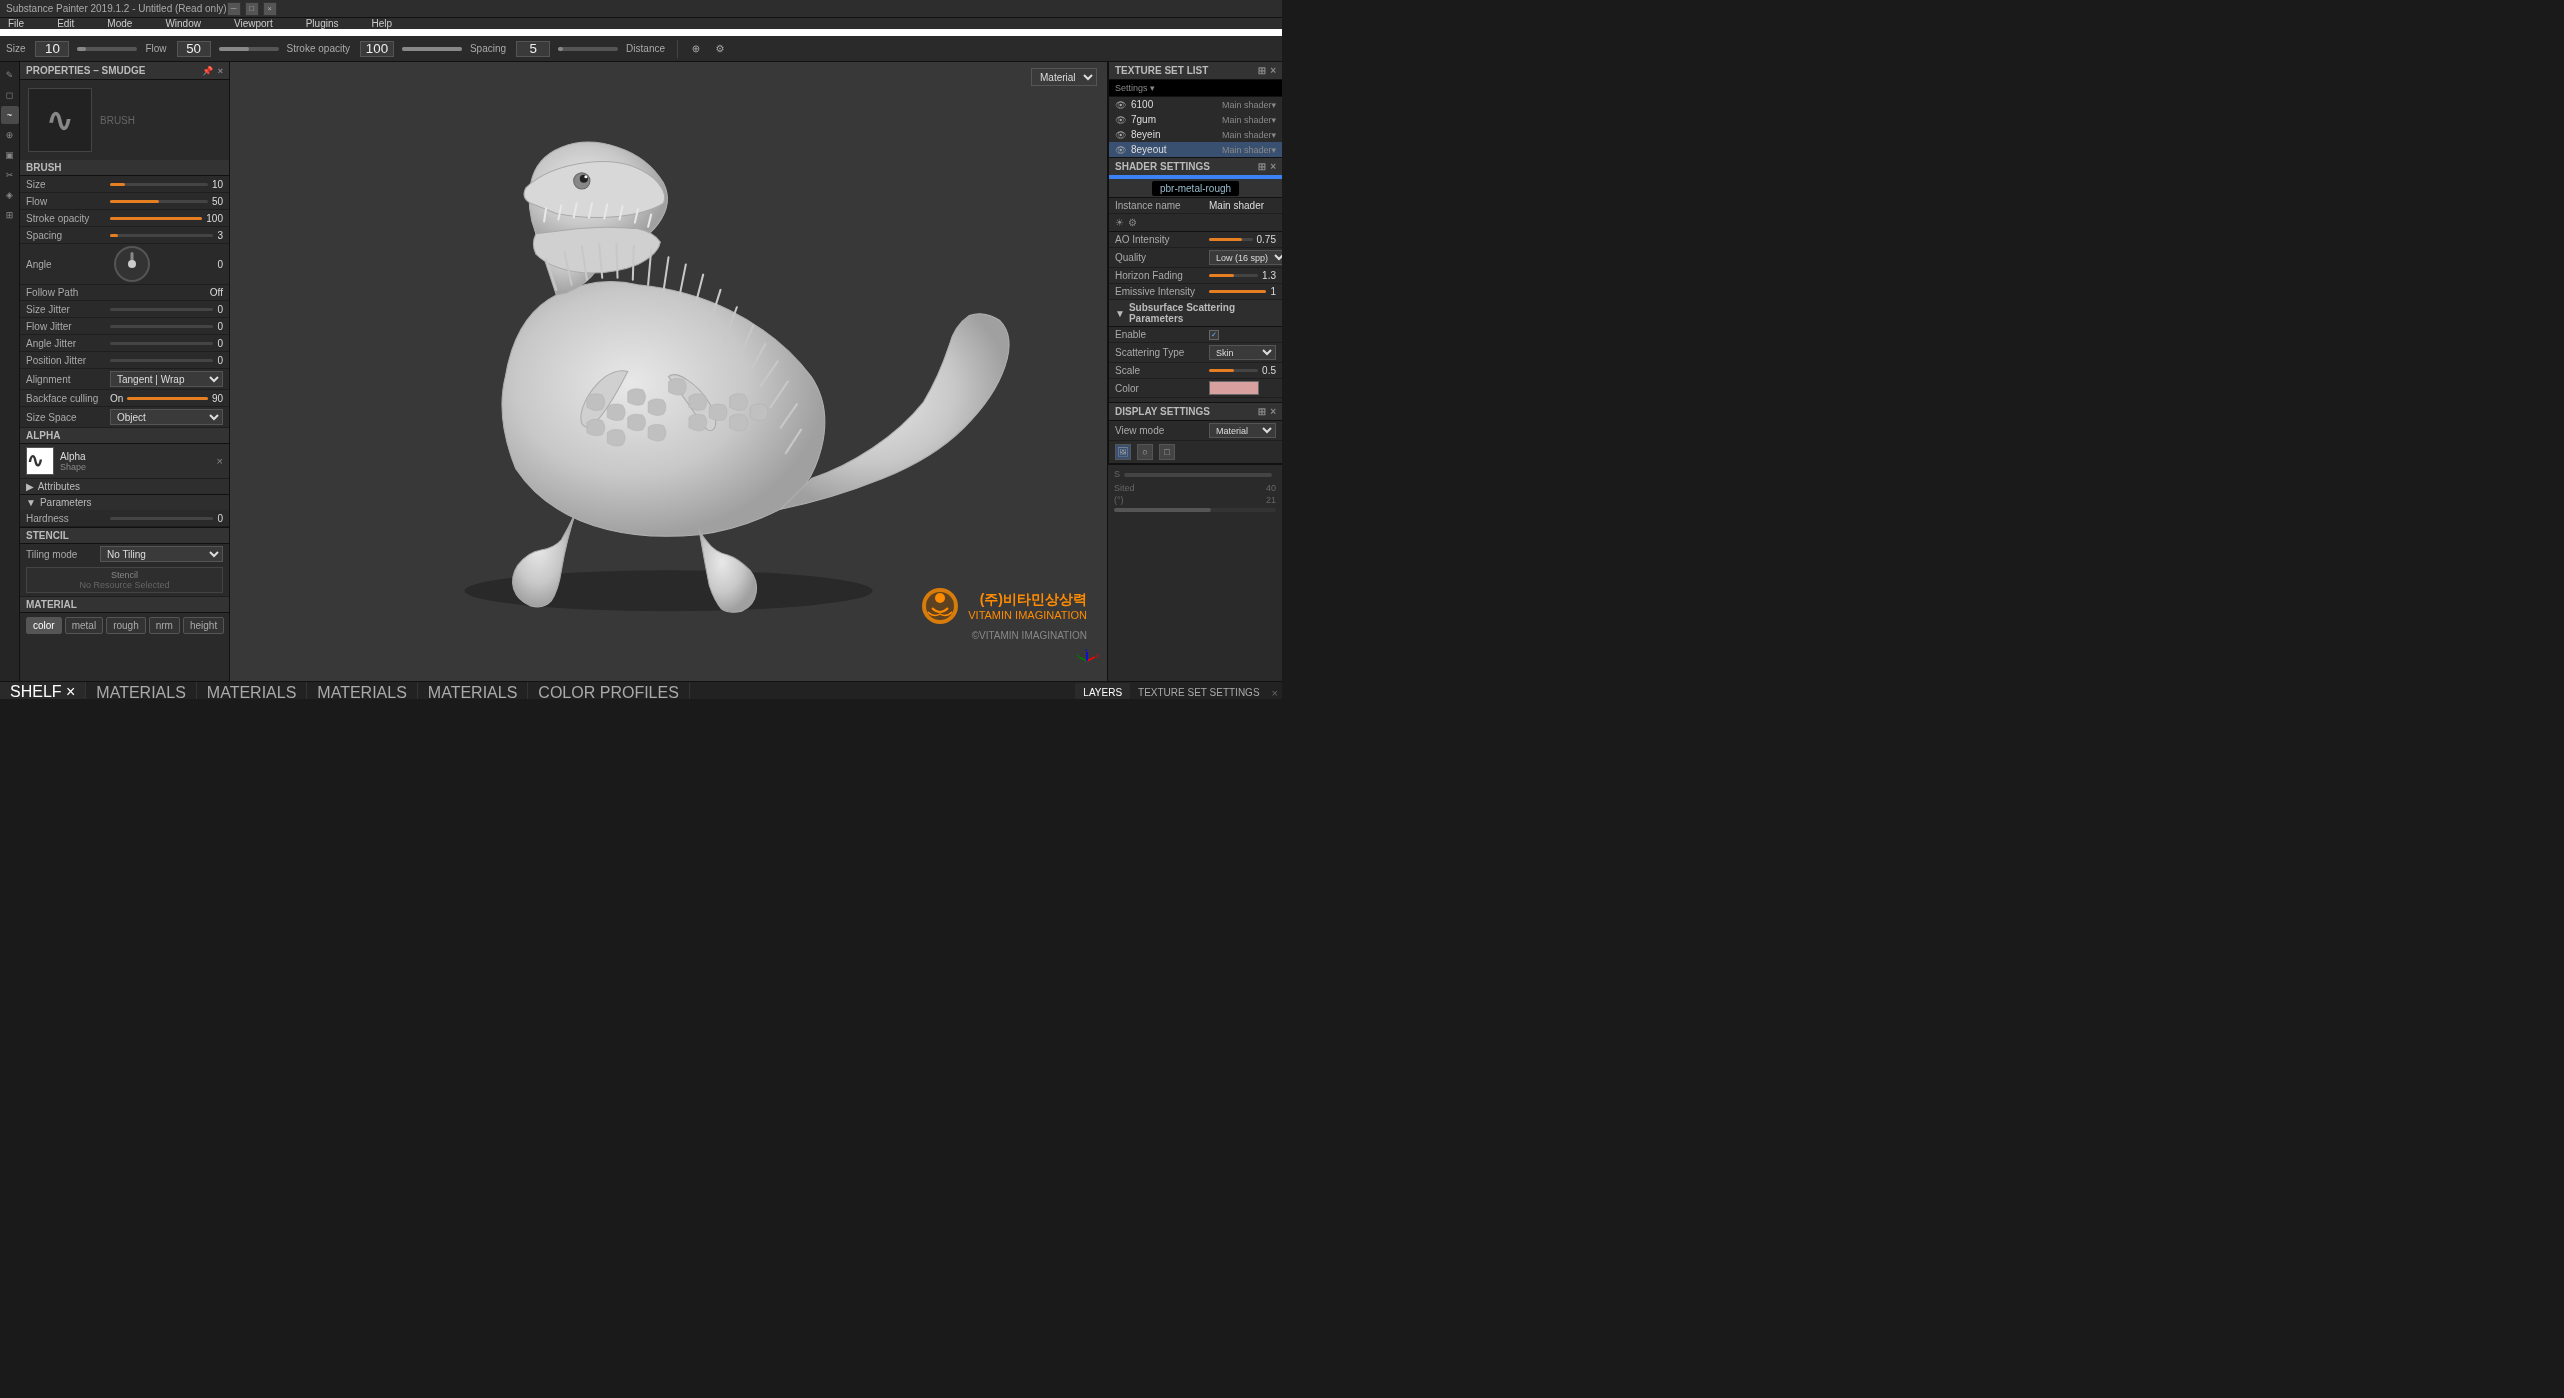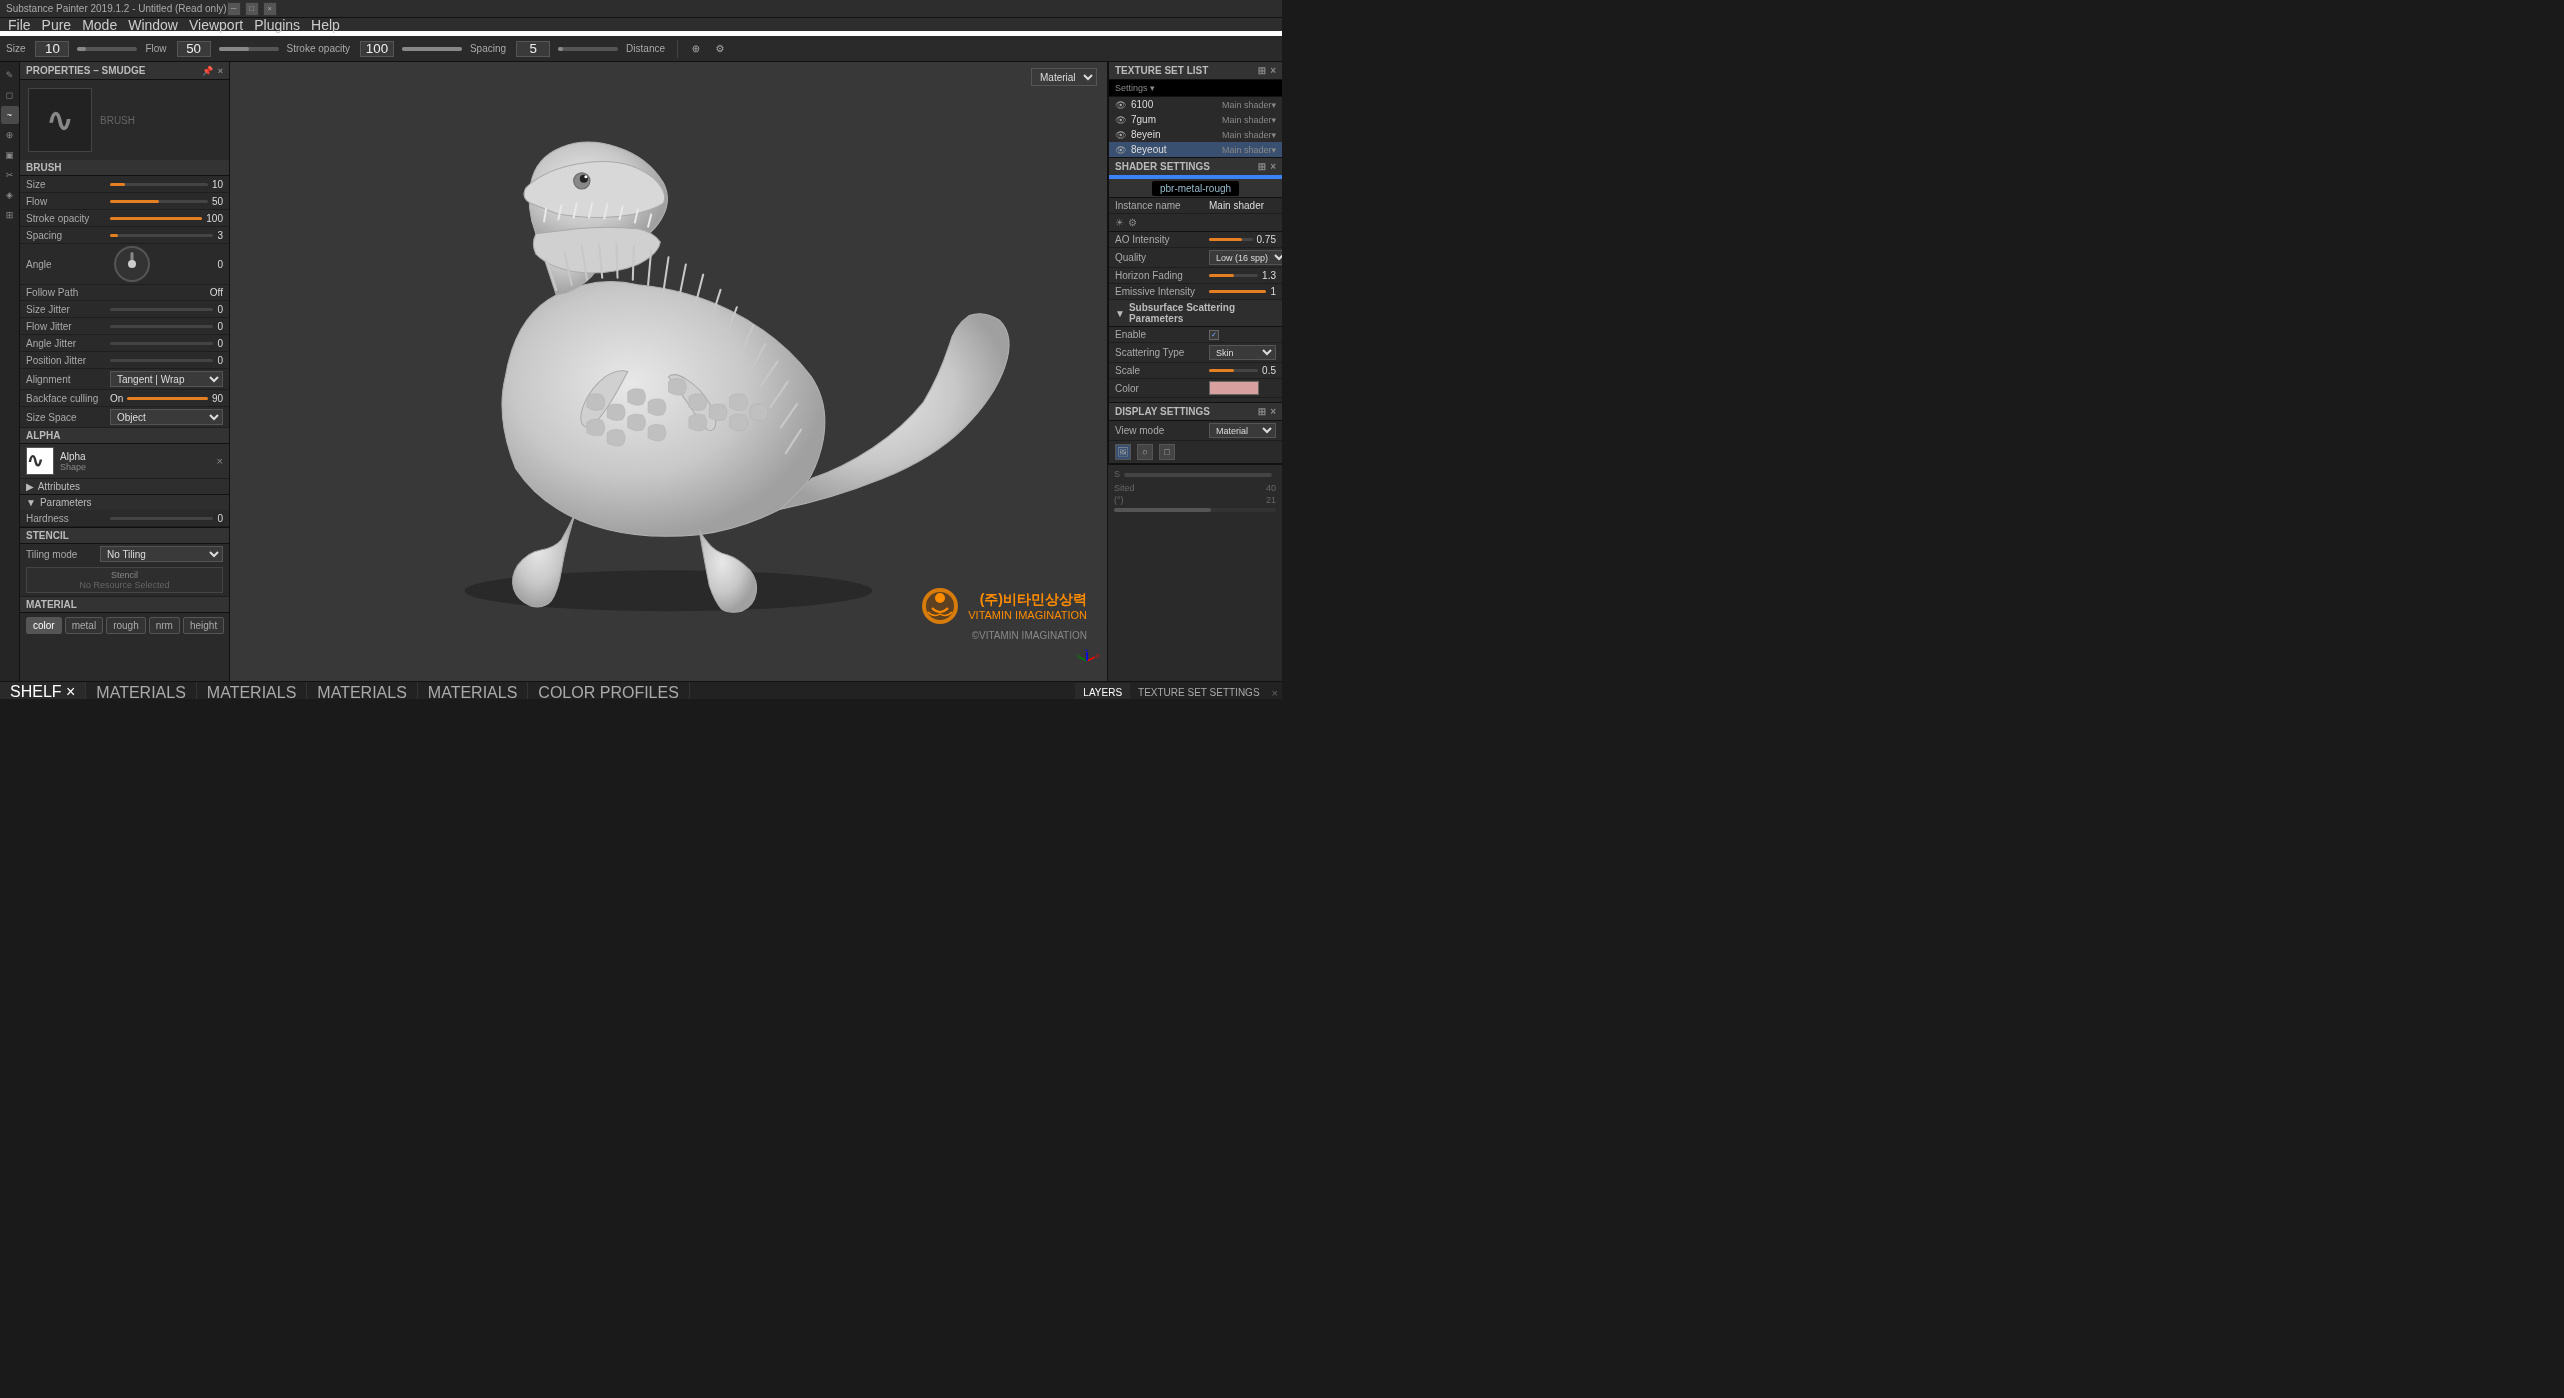--- a/index.html
+++ b/index.html
@@ -36,23 +36,23 @@
       color: #aaa;
     }
 
     
     .menubar {
       background: #2d2d2d;
       height: 18px;
       display: flex;
       align-items: center;
       padding: 0 4px;
-      gap: 3px;
-      border-bottom: 5px solid #ffffff;
-      font-size: 14px;
+      gap: 25px;
+      border-bottom: 7px solid #ffffff;
+      font-size: 10px;
       color: #ccc;
     }
     .menubar-item { cursor: pointer; padding: 0 4px; }
 
     
     .toolbar {
       background: #2a2a2a;
       height: 26px;
       display: flex;
       align-items: center;
@@ -769,21 +769,21 @@
   <span>Substance Painter 2019.1.2 - Untitled (Read only)</span>
   <div class="titlebar-controls">
     <div class="titlebar-btn">─</div>
     <div class="titlebar-btn">□</div>
     <div class="titlebar-btn">×</div>
   </div>
 </div>
 
 <div class="menubar">
   <span class="menubar-item">File</span>
-  <span class="menubar-item">Pure</span>
+  <span class="menubar-item">Edit</span>
   <span class="menubar-item">Mode</span>
   <span class="menubar-item">Window</span>
   <span class="menubar-item">Viewport</span>
   <span class="menubar-item">Plugins</span>
   <span class="menubar-item">Help</span>
 </div>
 
 <div class="toolbar">
   <span class="toolbar-label">Size</span>
   <input class="toolbar-value" type="text" value="10" style="">

